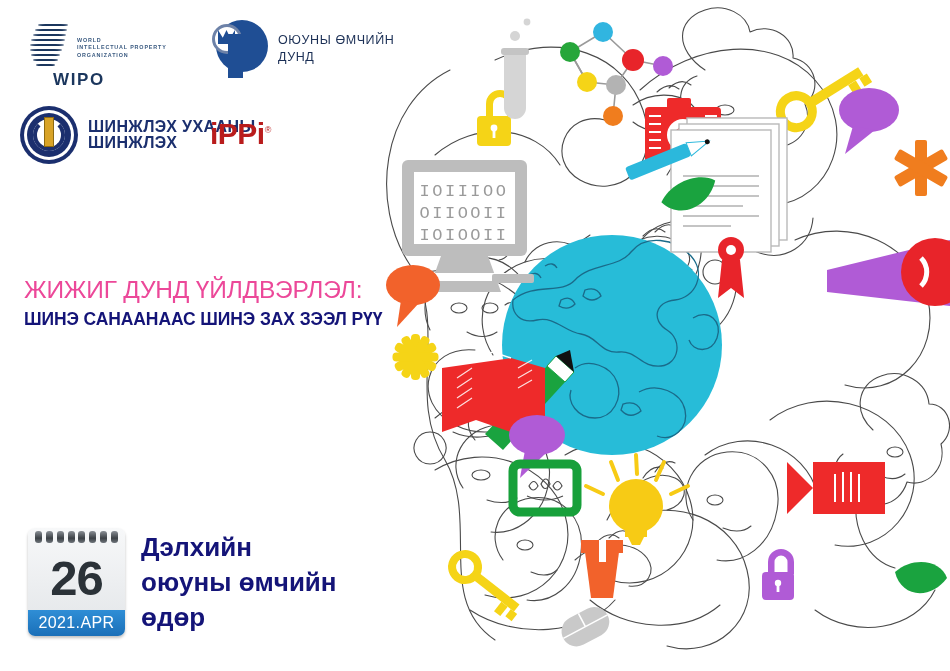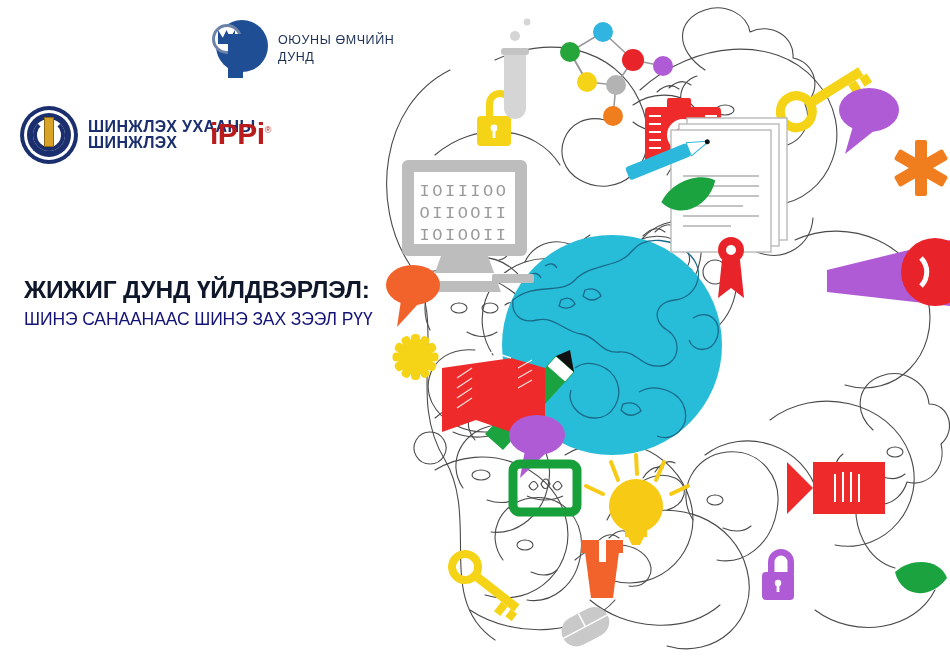--- a/index.html
+++ b/index.html
@@ -106,25 +106,25 @@
   }
   .ippi-word sup { font-size: 9px; font-weight: 400; vertical-align: super; }
 
   
   #headline { position: absolute; left: 24px; top: 272px; width: 380px; }
   #headline .h1 {
     font-size: 41px; font-weight: 800; color: #141478;
     letter-spacing: -0.5px; line-height: 46px; white-space: nowrap;
   }
   #headline .h2 {
-    font-size: 24.5px; font-weight: 700; color: #0f172a;
+    font-size: 24.5px; font-weight: 400; color: #ec4899;
     letter-spacing: -0.2px; line-height: 31px; margin-top: 2px; white-space: nowrap;
   }
   #headline .h3 {
-    font-size: 17.5px; font-weight: 400; color: #141478;
+    font-size: 17.5px; font-weight: 700; color: #141478;
     letter-spacing: -0.1px; line-height: 24px; margin-top: 2px; white-space: nowrap;
   }
 
   
   #date-block { position: absolute; left: 28px; top: 528px; display: flex; align-items: flex-start; }
   .cal {
     position: relative; width: 97px; height: 108px;
     border-radius: 7px; overflow: hidden;
     background: linear-gradient(180deg,#f7f8f9 0%,#e2e5e8 100%);
     box-shadow: 0 2px 3px rgba(0,0,0,.25);
@@ -157,20 +157,39 @@
   #illustration { position: absolute; left: 375px; top: 0; width: 575px; height: 539px; }
   #illustration svg { display: block; width: 575px; height: 671px; }
 </style>
 </head>
 <body>
 
 <div id="poster">
 
   <div id="logo-bar">
 
+    <div class="logo-block" id="logo-wipo">
+      <div class="wipo-mark">
+        <i style="top:2px;left:10px;right:0;"></i>
+        <i style="top:7px;left:7px;right:1px;"></i>
+        <i style="top:12px;left:5px;right:2px;"></i>
+        <i style="top:17px;left:3px;right:3px;"></i>
+        <i style="top:22px;left:2px;right:4px;"></i>
+        <i style="top:27px;left:2px;right:6px;"></i>
+        <i style="top:32px;left:3px;right:8px;"></i>
+        <i style="top:37px;left:5px;right:10px;"></i>
+        <i style="top:42px;left:8px;right:13px;"></i>
+      </div>
+      <div class="wipo-txt">
+        <span class="l">WORLD</span>
+        <span class="l">INTELLECTUAL PROPERTY</span>
+        <span class="l">ORGANIZATION</span>
+      </div>
+      <div class="wipo-word">WIPO</div>
+    </div>
 
     <div class="logo-block" id="logo-ipo">
       <div class="ipo-mark">
         <div class="disc"></div>
         <div class="cut"></div>
         <div class="stem"></div>
         <div class="m"></div>
       </div>
       <div class="ipo-txt">
         <span>ОЮУНЫ ӨМЧИЙН</span>
@@ -199,20 +218,41 @@
       </div>
     </div>
 
   </div>
 
   <div id="headline">
     <div class="h2">ЖИЖИГ ДУНД ҮЙЛДВЭРЛЭЛ:</div>
     <div class="h3">ШИНЭ САНААНААС ШИНЭ ЗАХ ЗЭЭЛ РҮҮ</div>
   </div>
 
+  <div id="date-block">
+    <div class="cal">
+      <div class="rings">
+        <i></i>
+          <i></i>
+          <i></i>
+          <i></i>
+          <i></i>
+          <i></i>
+          <i></i>
+          <i></i>
+      </div>
+      <div class="day">26</div>
+      <div class="band">2021.APR</div>
+    </div>
+    <div class="date-txt">
+      <span>Дэлхийн</span>
+      <span>оюуны өмчийн</span>
+      <span>өдөр</span>
+    </div>
+  </div>
 
   <div id="illustration">
     <svg viewBox="0 0 575 671" xmlns="http://www.w3.org/2000/svg">
       <g fill="none" stroke="#4a4a4a" stroke-width="1.1" stroke-linecap="round" stroke-linejoin="round">
 
         <path d="M75,70 C5,105 -5,205 35,265 C75,325 30,395 70,460 C105,520 60,600 120,640"></path>
         <path d="M120,60 C185,30 250,55 268,110 C288,170 240,200 205,180 C170,160 190,110 230,120"></path>
         <path d="M265,90 C320,40 400,35 440,80 C485,130 455,200 400,205 C345,210 330,150 380,135"></path>
         <path d="M30,280 C90,250 160,290 175,345 C192,405 130,450 80,425 C35,402 50,345 100,350"></path>
         <path d="M215,235 C160,270 150,340 200,375 C255,413 325,390 335,330 C345,272 290,245 255,280"></path>

